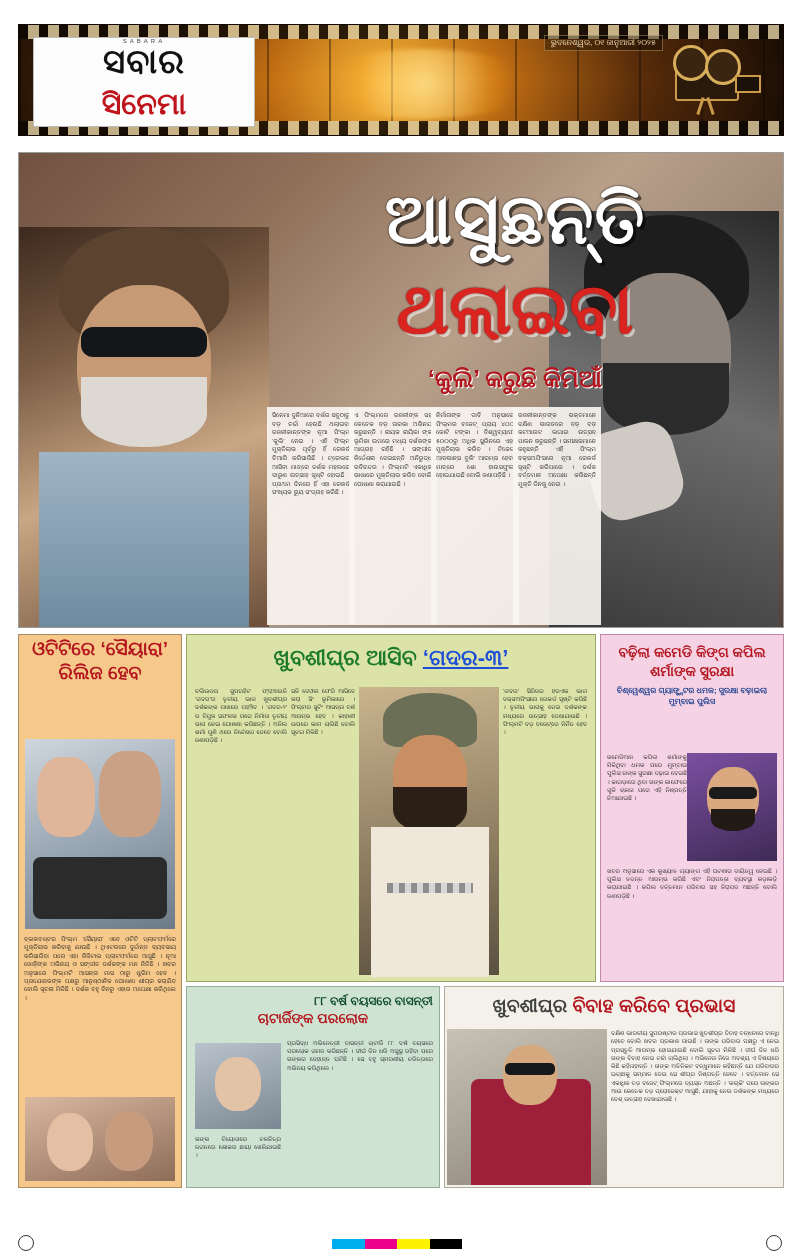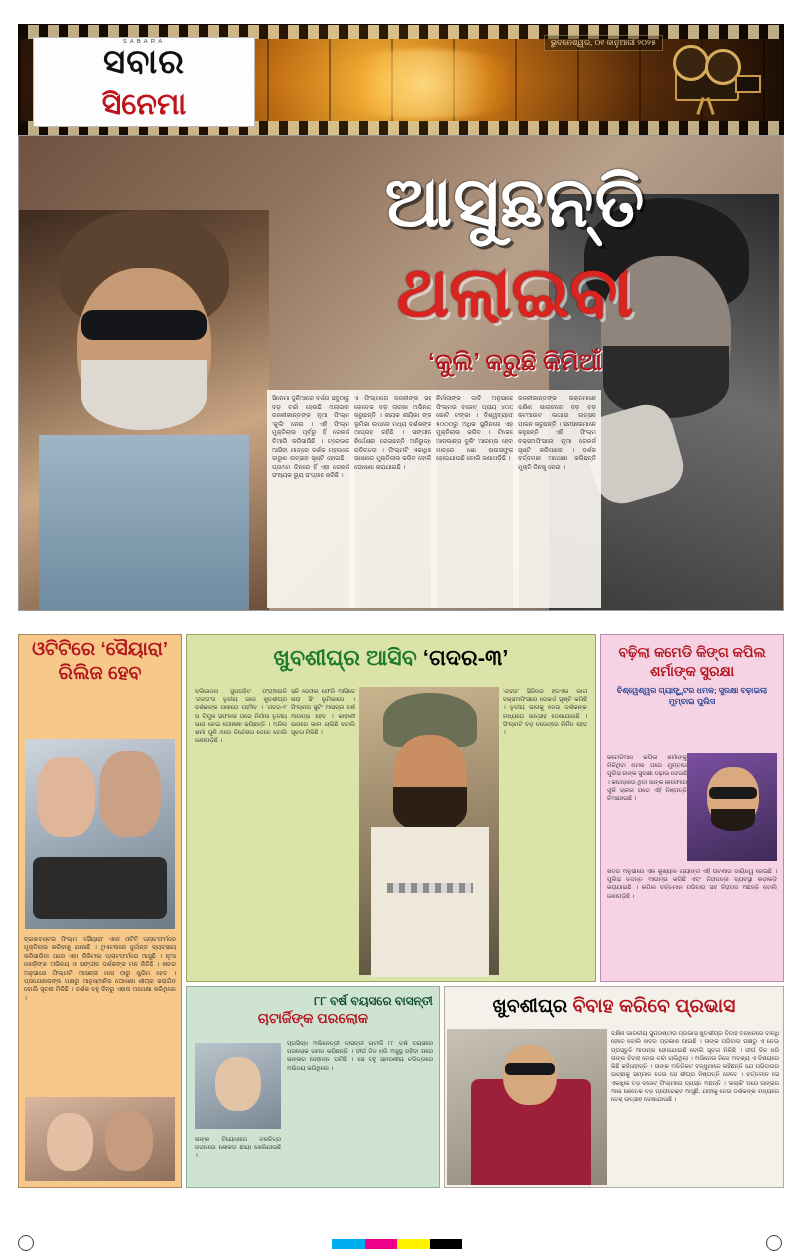--- a/index.html
+++ b/index.html
@@ -28,21 +28,21 @@
   .cam{position:absolute;right:18px;top:18px;width:96px;height:72px;}
   .cam .body{position:absolute;left:6px;bottom:14px;width:60px;height:30px;background:#2a1a0c;border:2px solid #c89a4a;border-radius:3px;}
   .cam .reel{position:absolute;width:30px;height:30px;border-radius:50%;background:#3a2510;border:3px solid #d8ae5c;}
   .cam .reel.r1{left:4px;top:2px}
   .cam .reel.r2{left:36px;top:6px}
   .cam .lens{position:absolute;right:4px;bottom:22px;width:22px;height:14px;background:#1c1108;border:2px solid #c89a4a;}
   .cam .leg{position:absolute;left:30px;bottom:0;width:3px;height:18px;background:#c89a4a;transform:rotate(18deg);}
   .cam .leg2{position:absolute;left:40px;bottom:0;width:3px;height:18px;background:#c89a4a;transform:rotate(-18deg);}
 
   
-  .lead{position:absolute;left:18px;top:135px;width:764px;height:474px;border:1px solid #9b9b9b;background:#efe7df;overflow:hidden;}
+  .lead{position:absolute;left:18px;top:152px;width:764px;height:474px;border:1px solid #9b9b9b;background:#efe7df;overflow:hidden;}
   .lead .bgcollage{position:absolute;left:0;top:0;width:100%;height:100%;
     background:linear-gradient(135deg,#6a4a3a 0%,#8a6a52 25%,#b49b85 50%,#8f7a68 75%,#4a3a30 100%);opacity:.95;}
   .lead .leftman{position:absolute;left:0;top:74px;width:250px;height:400px;
     background:linear-gradient(160deg,#3d2a1e 0%,#7a5c44 30%,#c9a684 60%,#6b4f3a 100%);}
   .lead .leftman .hair{position:absolute;left:40px;top:0px;width:170px;height:120px;border-radius:50% 50% 40% 40%;background:#5c4330;}
   .lead .leftman .face{position:absolute;left:58px;top:58px;width:134px;height:160px;border-radius:46%;background:#c59a74;}
   .lead .leftman .glass{position:absolute;left:62px;top:100px;width:126px;height:30px;background:#14161a;border-radius:12px;}
   .lead .leftman .beard{position:absolute;left:62px;top:150px;width:126px;height:70px;border-radius:0 0 48% 48%;background:#ded8d2;}
   .lead .leftman .shirt{position:absolute;left:20px;top:225px;width:210px;height:175px;background:linear-gradient(180deg,#9fb5c6,#6f8ba0);}
   .lead .rightman{position:absolute;right:4px;top:58px;width:230px;height:416px;background:linear-gradient(200deg,#2a2a2a,#6d6d6d 45%,#3a3a3a);}
@@ -72,21 +72,21 @@
   .ott .ottimg .g1{position:absolute;left:12px;top:18px;width:58px;height:80px;border-radius:40%;background:#e0b69a;}
   .ott .ottimg .b1{position:absolute;right:14px;top:12px;width:62px;height:86px;border-radius:40%;background:#caa184;}
   .ott .ottimg .bike{position:absolute;left:8px;bottom:10px;width:134px;height:62px;background:#2b2b2b;border-radius:8px;}
   .ott .otttext{position:absolute;left:5px;top:300px;width:152px;height:150px;font-size:6.2px;line-height:8.4px;color:#1b1b1b;text-align:justify;overflow:hidden;}
   .ott .ottimg2{position:absolute;left:6px;bottom:6px;width:150px;height:84px;background:linear-gradient(160deg,#d9b7a0,#8e6d59);}
   .ott .ottimg2 .f1{position:absolute;left:22px;top:16px;width:46px;height:58px;border-radius:45%;background:#e4bfa4;}
   .ott .ottimg2 .f2{position:absolute;right:22px;top:14px;width:48px;height:60px;border-radius:45%;background:#c79b7e;}
 
   .gadar{position:absolute;left:186px;top:634px;width:408px;height:346px;background:#dbe3a8;border:1px solid #9aa563;overflow:hidden;}
   .gadar h2{margin:0;padding:10px 8px 4px;text-align:center;font-size:22px;font-weight:bold;color:#1c7a2a;}
-  .gadar h2 .rd{color:#000000;}
+  .gadar h2 .rd{color:#1d4ed8;text-decoration:underline;}
   .gadar .gcol{position:absolute;top:52px;font-size:6px;line-height:8.2px;color:#1b1b1b;text-align:justify;overflow:hidden;}
   .gadar .g1{left:8px;width:92px;height:284px;}
   .gadar .g2{left:104px;width:64px;height:284px;}
   .gadar .g3{left:316px;width:84px;height:284px;}
   .gadar .gimg{position:absolute;left:172px;top:52px;width:140px;height:288px;background:linear-gradient(170deg,#c9b48e,#8a7a5e 60%,#5b5140);}
   .gadar .gimg .turban{position:absolute;left:24px;top:6px;width:94px;height:54px;border-radius:48% 48% 18% 18%;background:#6b6f55;}
   .gadar .gimg .gface{position:absolute;left:34px;top:48px;width:74px;height:86px;border-radius:45%;background:#c98f63;}
   .gadar .gimg .gbeard{position:absolute;left:34px;top:100px;width:74px;height:46px;border-radius:0 0 50% 50%;background:#2c1f16;}
   .gadar .gimg .gbody{position:absolute;left:12px;top:140px;width:118px;height:150px;background:#efe7d9;}
   .gadar .gimg .chain{position:absolute;left:28px;top:196px;width:86px;height:10px;background:repeating-linear-gradient(90deg,#8d8d8d 0 6px,#d6d6d6 6px 12px);}
@@ -105,21 +105,21 @@
   .obit{position:absolute;left:186px;top:986px;width:252px;height:200px;background:#cfe3d2;border:1px solid #8fae96;overflow:hidden;}
   .obit h3{margin:0;padding:7px 6px 2px;text-align:right;font-size:12px;font-weight:bold;color:#0f4d2a;}
   .obit h4{margin:0;padding:0 6px 4px;text-align:center;font-size:14px;font-weight:bold;color:#b3141d;}
   .obit .oimg{position:absolute;left:8px;top:56px;width:86px;height:86px;background:linear-gradient(160deg,#b9c3cc,#7b8893);}
   .obit .oimg .ofc{position:absolute;left:20px;top:14px;width:46px;height:54px;border-radius:45%;background:#e2c3a6;}
   .obit .otext{position:absolute;left:100px;top:52px;width:146px;height:142px;font-size:6px;line-height:8.2px;color:#1b1b1b;text-align:justify;overflow:hidden;}
   .obit .otext2{position:absolute;left:8px;top:148px;width:86px;height:46px;font-size:6px;line-height:8.2px;color:#1b1b1b;text-align:justify;overflow:hidden;}
 
   .prabhas{position:absolute;left:444px;top:986px;width:338px;height:200px;background:#f3f1ea;border:1px solid #b0ac9c;overflow:hidden;}
   .prabhas h2{margin:0;padding:8px 6px 4px;text-align:center;font-size:19px;font-weight:bold;color:#b3141d;}
-  .prabhas h2 .blk{color:#000000;text-align:right;}
+  .prabhas h2 .blk{color:#404040;text-align:right;}
   .prabhas .pimg{position:absolute;left:2px;top:42px;width:160px;height:156px;background:linear-gradient(160deg,#c8c2b6,#8e867a);}
   .prabhas .pimg .pjack{position:absolute;left:24px;top:50px;width:120px;height:106px;background:#9e1f3a;border-radius:8px 8px 0 0;}
   .prabhas .pimg .pface{position:absolute;left:56px;top:16px;width:54px;height:60px;border-radius:45%;background:#d6a87e;}
   .prabhas .pimg .pglass{position:absolute;left:58px;top:34px;width:50px;height:12px;background:#17181c;border-radius:5px;}
   .prabhas .ptext{position:absolute;left:166px;top:42px;width:168px;height:154px;font-size:6px;line-height:8.3px;color:#1b1b1b;text-align:justify;overflow:hidden;}
 
   
   .cmyk{position:absolute;left:332px;bottom:10px;width:130px;height:10px;display:flex;}
   .cmyk span{flex:1;height:100%;}
   .reg{position:absolute;bottom:8px;width:14px;height:14px;border-radius:50%;border:1px solid #333;}

